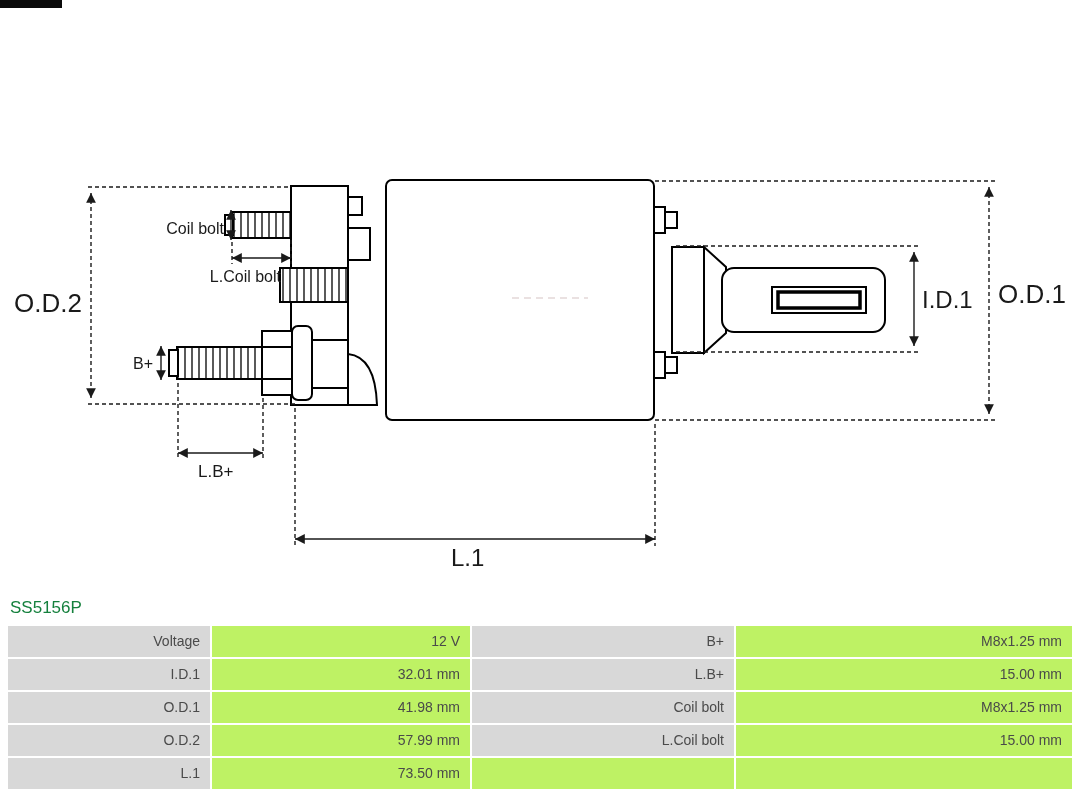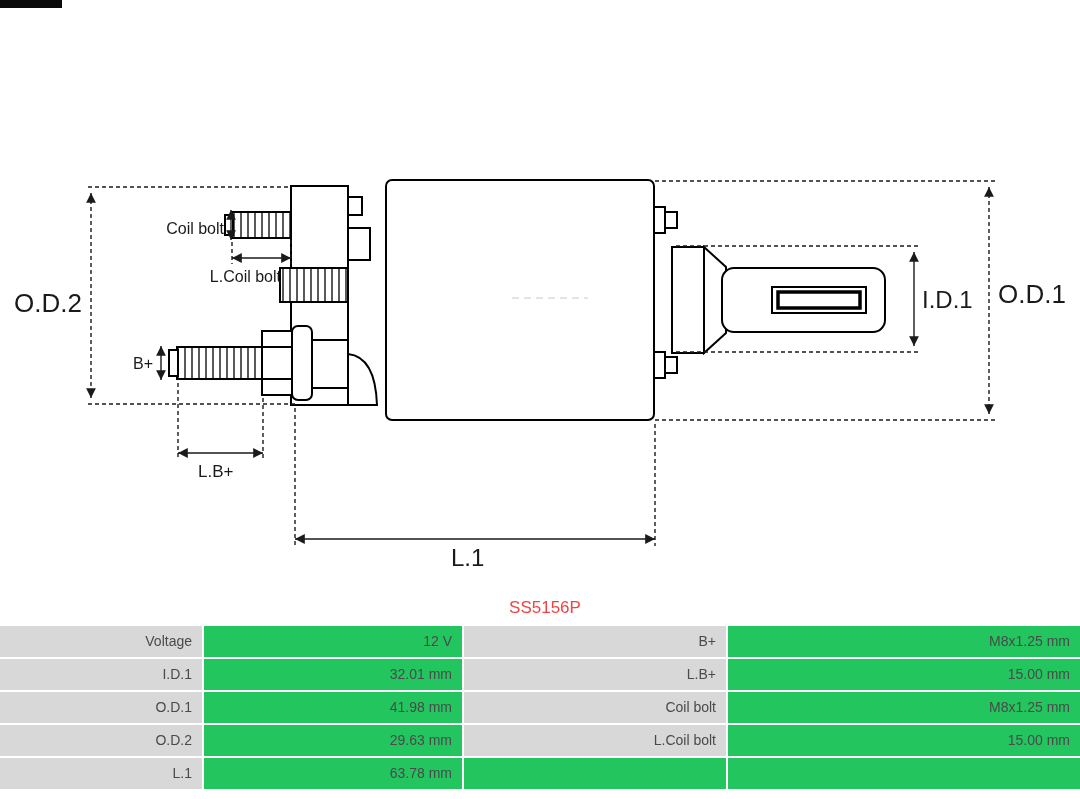--- a/index.html
+++ b/index.html
@@ -10,39 +10,38 @@
     font-family:"Liberation Sans", sans-serif;
   }
   .corner-stripe { position:absolute; top:0; left:0; width:62px; height:8px; background:#0a0a0a; }
   svg.diagram { display:block; width:1080px; height:592px; }
   svg text { fill:#1a1a1a; font-family:"Liberation Sans", sans-serif; }
   .dim-lg { font-size:26px; }
   .dim-md { font-size:24px; }
   .dim-sm { font-size:16px; }
   .dim-smm { font-size:17px; }
   .part-number {
-    color:#ef4444; font-size:17px; line-height:1.15;
+    color:#15803d; font-size:17px; line-height:1.15;
     padding:6px 0 8px 10px;
-    text-align:center;
   }
   .spec-table {
     display:grid;
     grid-template-columns:202px 258px 262px 1fr;
     grid-auto-rows:31px;
     gap:2px;
-    margin:0 0;
+    margin:0 8px;
     border-radius:9px;
   }
   .spec-row { display:contents; }
   .cell {
     display:flex; align-items:center; justify-content:flex-end;
     padding-right:10px; font-size:14px; color:#4a4a4a;
   }
   .cell.label { background:#d8d8d8; }
-  .cell.value { background:#22c55e; }
+  .cell.value { background:#bef264; }
 </style>
 </head>
 <body>
 
 <div class="corner-stripe"></div>
 
 <svg class="diagram" viewBox="0 0 1080 592" xmlns="http://www.w3.org/2000/svg">
   <defs>
     <marker id="arr" viewBox="0 0 10 10" refX="10" refY="5" markerWidth="7" markerHeight="7" orient="auto-start-reverse">
       <path d="M0,0 L10,5 L0,10 z" fill="#1a1a1a"></path>
@@ -135,23 +134,23 @@
     <div class="cell value">15.00 mm</div>
   </div>
   <div class="spec-row">
     <div class="cell label">O.D.1</div>
     <div class="cell value">41.98 mm</div>
     <div class="cell label">Coil bolt</div>
     <div class="cell value">M8x1.25 mm</div>
   </div>
   <div class="spec-row">
     <div class="cell label">O.D.2</div>
-    <div class="cell value">29.63 mm</div>
+    <div class="cell value">57.99 mm</div>
     <div class="cell label">L.Coil bolt</div>
     <div class="cell value">15.00 mm</div>
   </div>
   <div class="spec-row">
     <div class="cell label">L.1</div>
-    <div class="cell value">63.78 mm</div>
+    <div class="cell value">73.50 mm</div>
     <div class="cell value"></div>
     <div class="cell value"></div>
   </div>
 </div>
 
 </body></html>

